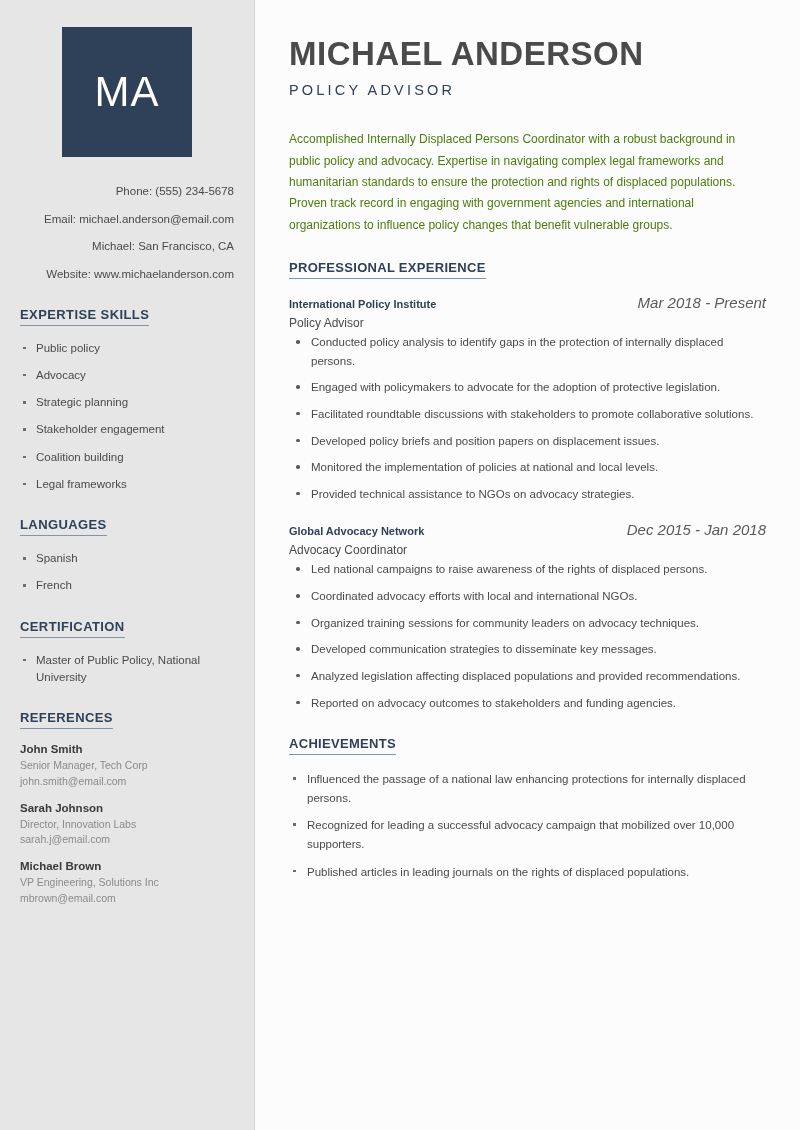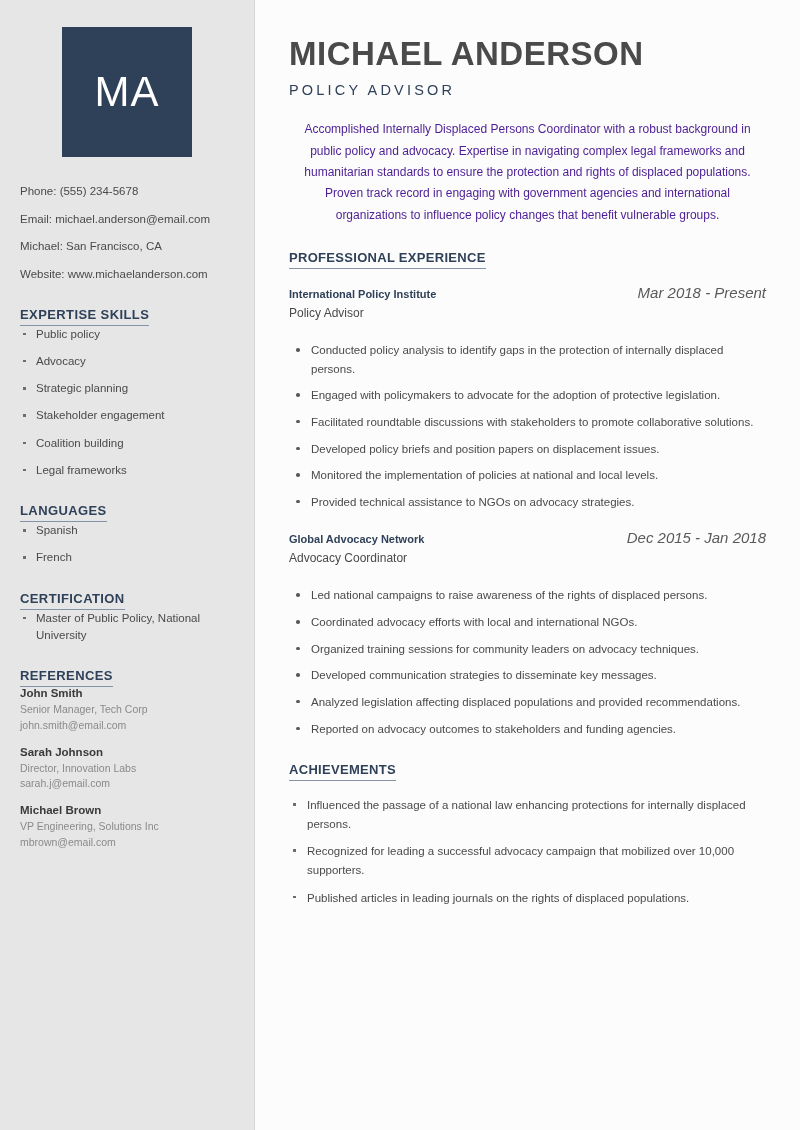--- a/index.html
+++ b/index.html
@@ -41,40 +41,41 @@
   .avatar-initials {
     color: #ffffff;
     font-size: 42px;
     font-weight: 400;
     letter-spacing: 1px;
     line-height: 1;
   }
 
   .contact {
     margin-top: 26px;
+    text-align: right;
   }
   .contact-line {
     font-size: 11.5px;
     color: #4a4a4a;
     line-height: 1.45;
     margin-bottom: 11px;
     word-break: break-word;
   }
 
   .side-section { margin-top: 22px; }
 
   .side-heading {
     display: inline-block;
     font-size: 13px;
     font-weight: bold;
     color: #2f4159;
     letter-spacing: 0.4px;
     padding-bottom: 3px;
     border-bottom: 1.5px solid #8494a8;
-    margin-bottom: 0;
+    margin-bottom: 14px;
   }
 
   .side-list { list-style: none; }
   .side-list li {
     position: relative;
     font-size: 11.5px;
     color: #4a4a4a;
     line-height: 1.5;
     padding-left: 16px;
     margin-bottom: 10px;
@@ -124,25 +125,25 @@
   }
 
   .job-title {
     margin-top: 10px;
     font-size: 14.5px;
     color: #2f4159;
     letter-spacing: 3.2px;
   }
 
   .summary {
-    margin-top: 21px;
+    margin-top: 31px;
     font-size: 12px;
-    color: #4c1d95;
+    color: #4d7c0f;
     line-height: 1.78;
-    text-align: center;
+    text-align: left;
   }
 
   .main-section { margin-top: 22px; }
 
   .main-heading {
     display: inline-block;
     font-size: 13px;
     font-weight: bold;
     color: #2f4159;
     letter-spacing: 0.3px;
@@ -173,21 +174,21 @@
     text-align: right;
   }
   .position {
     margin-top: 5px;
     font-size: 12px;
     color: #4a4a4a;
   }
 
   .bullets {
     list-style: none;
-    margin-top: 21px;
+    margin-top: 3px;
   }
   .bullets li {
     position: relative;
     font-size: 11.5px;
     color: #4a4a4a;
     line-height: 1.62;
     padding-left: 22px;
     margin-bottom: 8px;
   }
   .bullets li::before {

